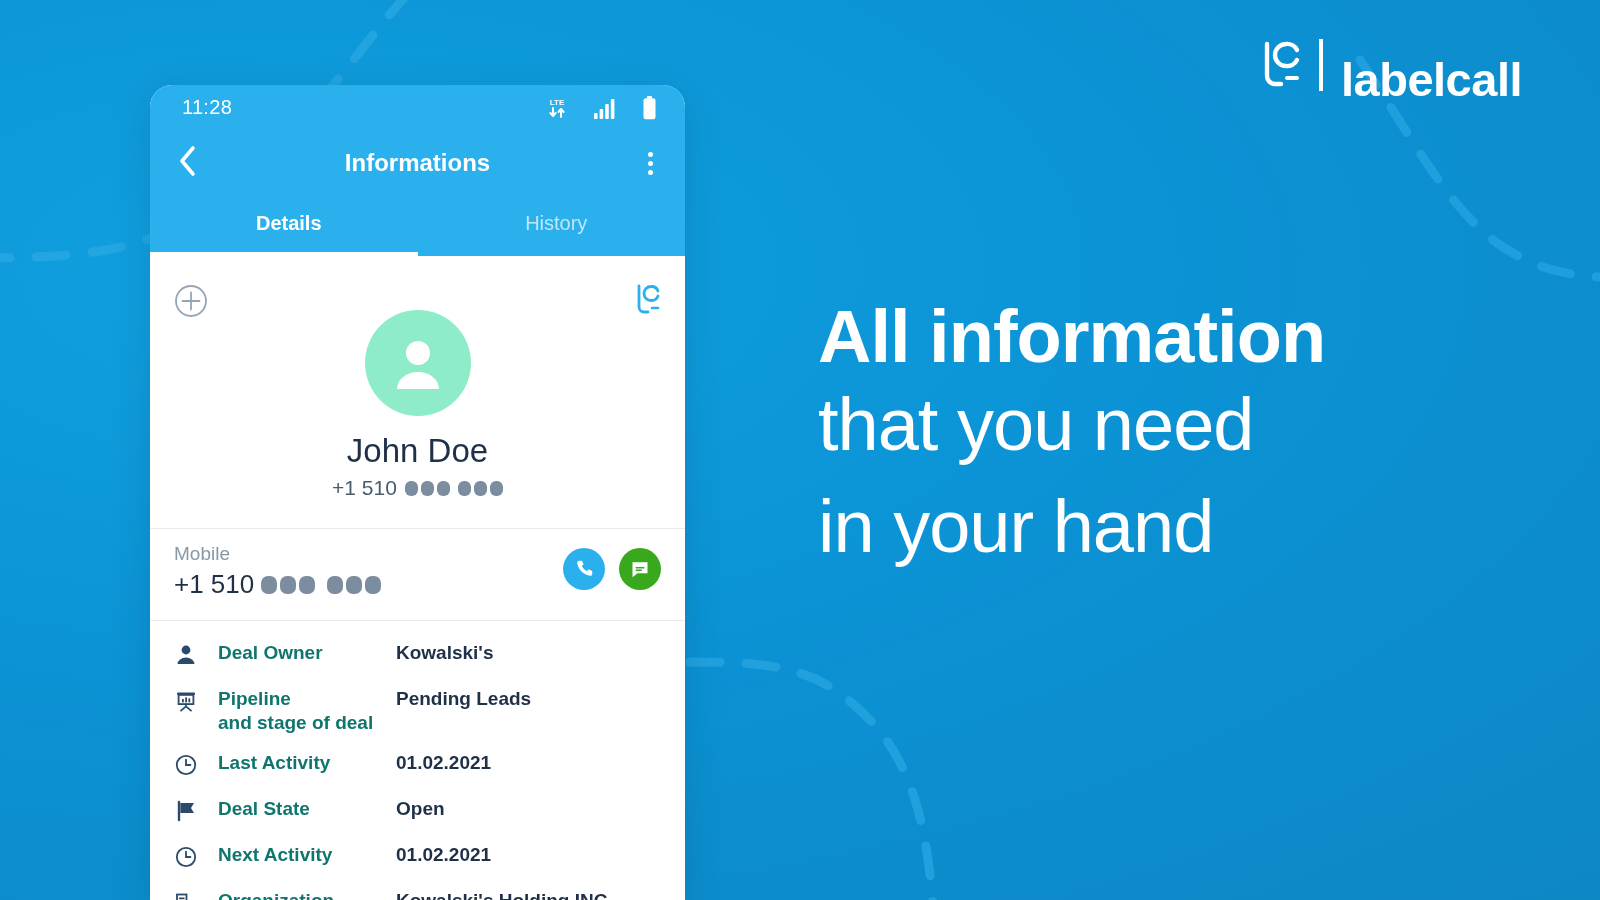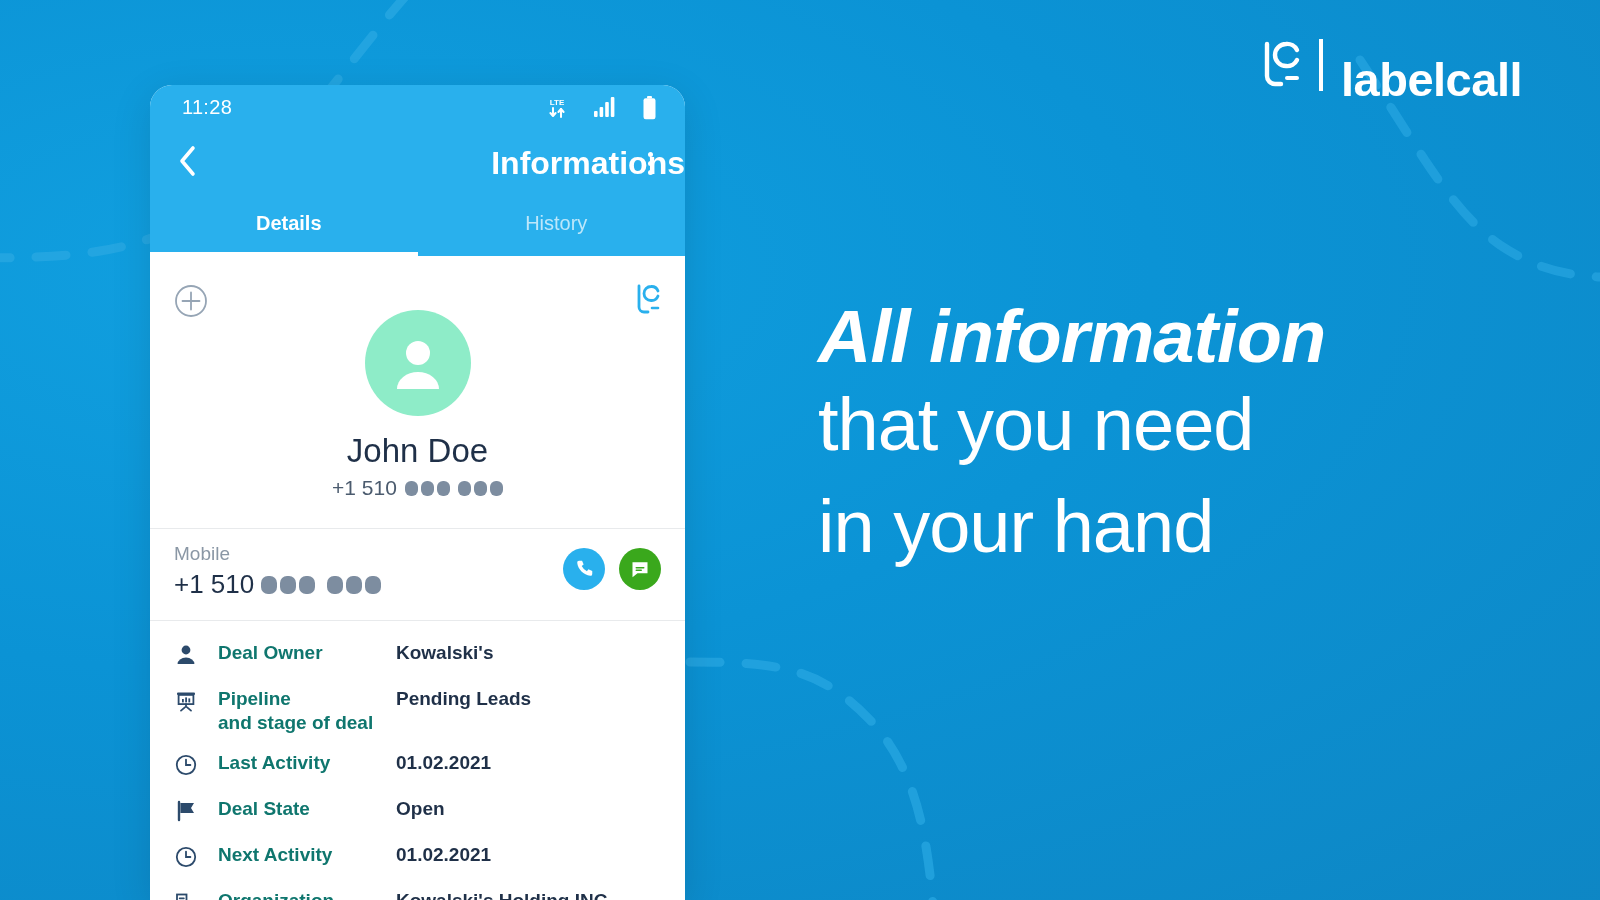--- a/index.html
+++ b/index.html
@@ -27,50 +27,50 @@
   #brand .word {
     color:#fff; font-size:47px; font-weight:bold; letter-spacing:-0.5px;
     line-height:1;
     margin-top:28px;
   }
   
   #headline {
     position:absolute; left:818px; top:300px; width:740px;
     color:#fff;
   }
-  #headline .l1 { font-size:74px; font-weight:bold; line-height:1.0; letter-spacing:-1px;font-style:italic; }
+  #headline .l1 { font-size:74px; font-weight:bold; line-height:1.0; letter-spacing:-1px; }
   #headline .l2, #headline .l3 {
     font-size:74px; font-weight:300; line-height:1.38; letter-spacing:-1px;
   }
   
   #phone {
     position:absolute; left:150px; top:85px;
     width:535px; height:815px;
     border-radius:22px 22px 0 0;
     overflow:hidden;
     background:#fff;
     box-shadow:0 10px 40px rgba(0,0,0,.12);
   }
   
   .statusbar {
     height:45px; background:#29b0ed; color:#fff;
     display:flex; align-items:center; justify-content:space-between;
     padding:0 28px 0 32px;
   }
   .statusbar .clock { font-size:20px; font-weight:400; letter-spacing:.3px; }
-  .statusbar .sysicons { display:flex; align-items:flex-start; gap:25px;text-decoration:underline; }
+  .statusbar .sysicons { display:flex; align-items:flex-end; gap:25px;text-decoration:underline; }
   
   .appbar {
     height:66px; background:#29b0ed; color:#fff;
     display:flex; align-items:center; padding:0 26px 0 28px;
     position:relative;
   }
   .appbar .title {
-    position:absolute; left:0; right:0; text-align:right;
-    font-size:32px; font-weight:bold; pointer-events:none;
+    position:absolute; left:0; right:0; text-align:center;
+    font-size:24px; font-weight:bold; pointer-events:none;
   }
   .appbar .back { position:relative; z-index:2; cursor:pointer; }
   .appbar .more {
     position:relative; z-index:2; margin-left:auto;
     display:flex; flex-direction:column; gap:4px; align-items:center;
     padding:6px 6px; cursor:pointer;
   }
   .appbar .more i { width:5px; height:5px; border-radius:50%; background:#fff; display:block; }
   
   .tabs { height:60px; background:#29b0ed; display:flex; position:relative; }

